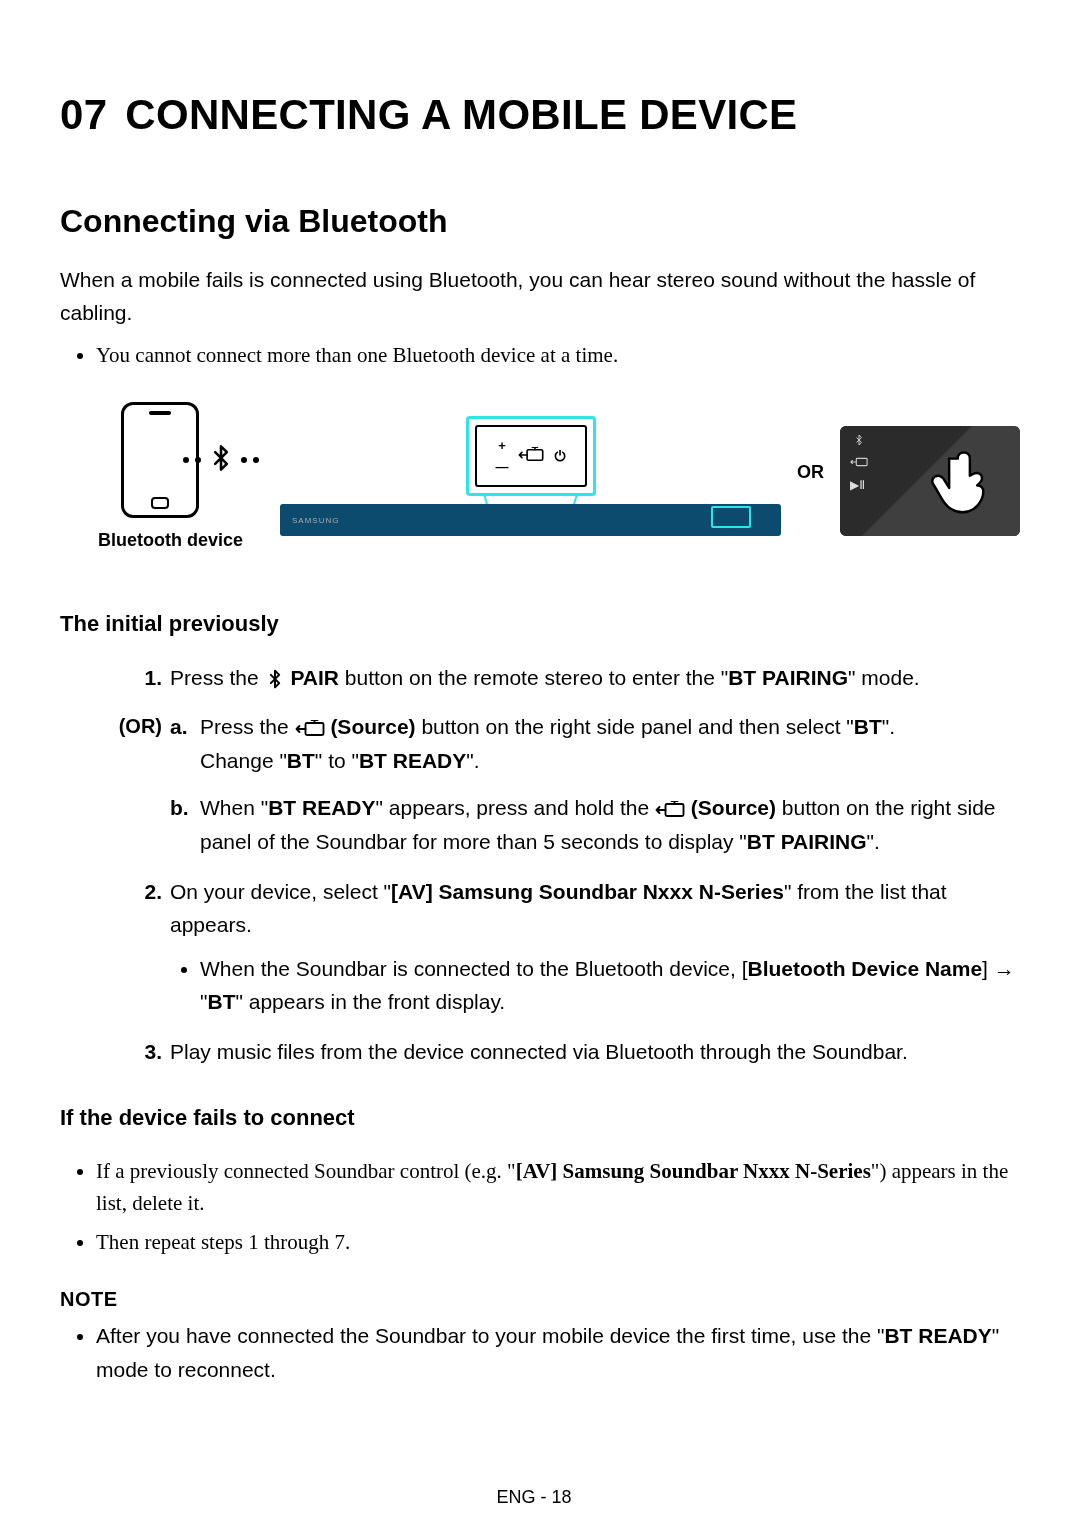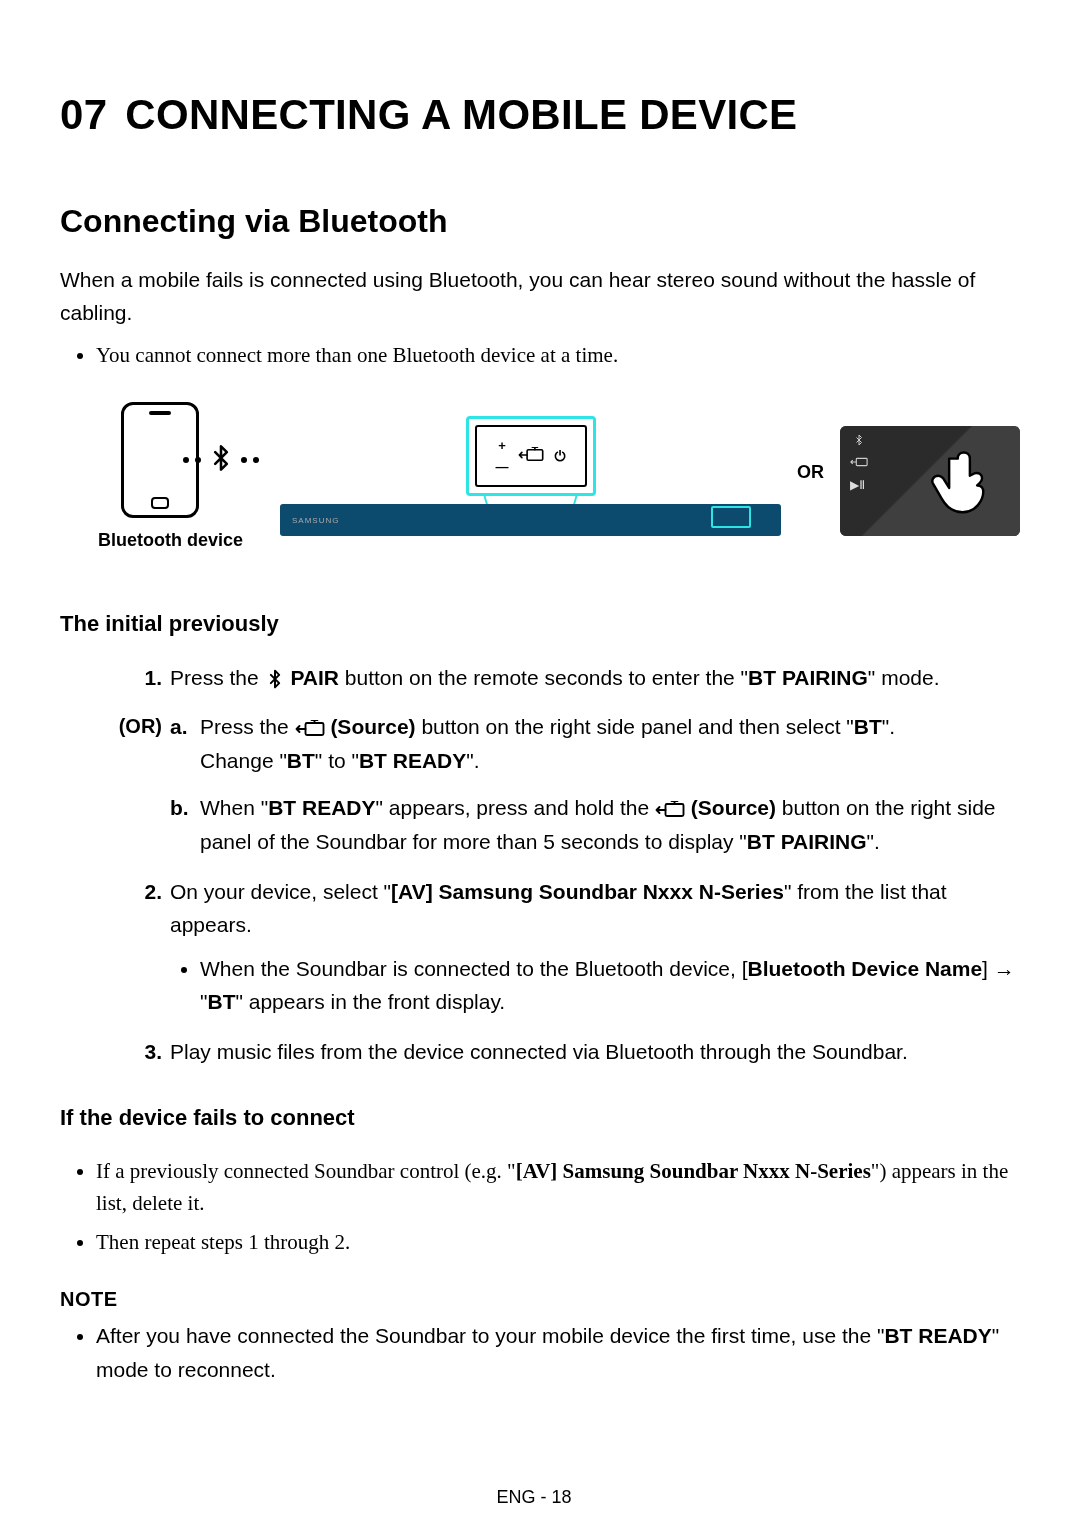--- a/index.html
+++ b/index.html
@@ -347,21 +347,21 @@
 
     <div class="srow">
       <div class="lcol">
           <span class="ornum">1.</span>
         </div>
       <div class="rcol">
         <span>Press the </span><span class="pair-icon">
             <svg viewBox="0 0 24 24" fill="none" stroke="#000" stroke-width="2.4" stroke-linejoin="round" stroke-linecap="round">
               <path d="M7 7 L17 17 L12 22 L12 2 L17 7 L7 17"></path>
             </svg>
-          </span><span class="bold"> PAIR</span><span> button on the remote seconds to enter the "</span><span class="bold">BT PAIRING</span><span>" mode.</span>
+          </span><span class="bold"> PAIR</span><span> button on the remote stereo to enter the "</span><span class="bold">BT PAIRING</span><span>" mode.</span>
       </div>
     </div>
 
     <div class="srow">
       <div class="lcol">
           <span class="ornum or">(OR)</span>
         </div>
       <div class="rcol">
         <div class="sub-step">
           <span class="sletter">a.</span>
@@ -408,21 +408,21 @@
         </div>
       <div class="rcol"><span>Play music files from the device connected via Bluetooth through the Soundbar.</span></div>
     </div>
   </div>
 
   <h3 class="sub underline">If the device fails to connect</h3>
   <ul class="bullets" style="margin-bottom:8px;">
     <li>
       <span>If a previously connected Soundbar control (e.g. "</span><span class="bold">[AV] Samsung Soundbar Nxxx N-Series</span><span>") appears in the list, delete it.</span>
     </li>
-    <li>Then repeat steps 1 through 2.</li>
+    <li>Then repeat steps 1 through 7.</li>
   </ul>
 
   <div class="note-h">NOTE</div>
   <ul class="note-bullets">
     <li>
       <span>After you have connected the Soundbar to your mobile device the first time, use the "</span><span class="bold">BT READY</span><span>" mode to reconnect.</span>
     </li>
   </ul>
 
   <div class="footer">ENG - 18</div>

